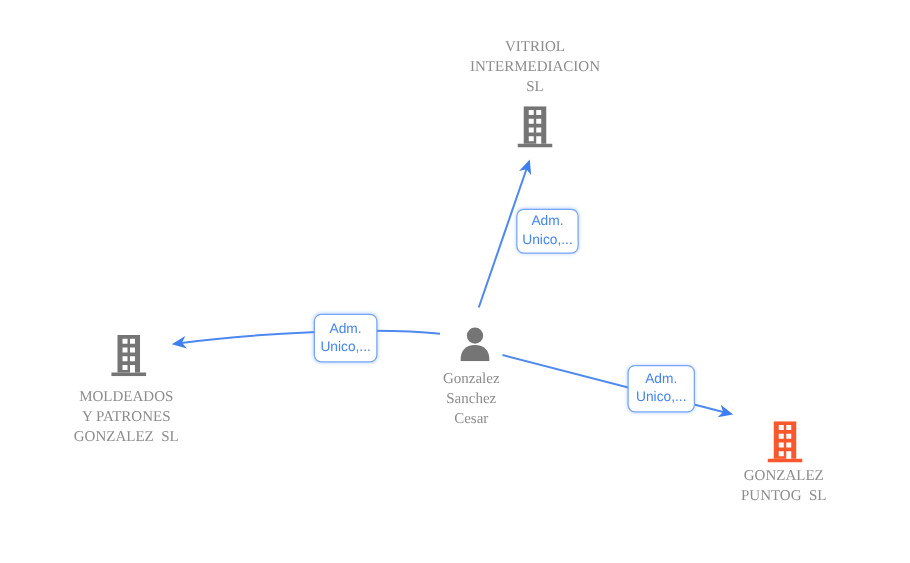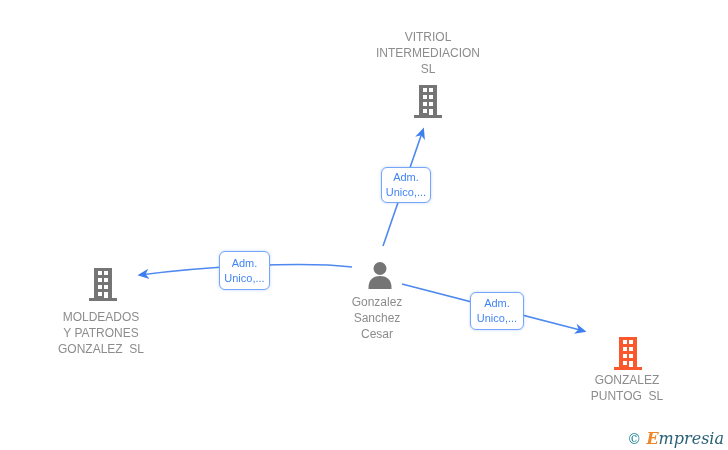--- a/index.html
+++ b/index.html
@@ -29,36 +29,38 @@
   .icon-orange{ color: #fa582c; }
   .node-label {
     position: absolute;
     width: 160px;
     text-align: center;
     white-space: pre-wrap;
     font-size: 12px;
     line-height: 16px;
     color: #8c8c8c;
     z-index: 2;
+    font-family: Liberation Serif, serif;
   }
   .edge-label {
     position: absolute;
     z-index: 3;
     background: #ffffff;
     border: 1.5px solid #76a6f5;
     border-radius: 6px;
     box-shadow: 0 0 3px rgba(66,133,244,0.35);
     color: #4285f4;
     font-size: 11px;
     line-height: 15px;
     text-align: center;
     white-space: pre-wrap;
     display: flex;
     align-items: center;
     justify-content: center;
+    margin-left: 32px;
   }
   .logo {
     position: absolute;
     right: 4px;
     bottom: 2px;
     z-index: 2;
     font-family: "DejaVu Serif", serif;
     font-style: italic;
     font-size: 16px;
     line-height: 18px;
@@ -154,18 +156,14 @@
 PUNTOG  SL</div>
   </div>
 
   <div class="edge-label" style="left:381px; top:167px; width:48px; height:34px;">Adm.
 Unico,...</div>
   <div class="edge-label" style="left:219px; top:251px; width:49px; height:37px;">Adm.
 Unico,...</div>
   <div class="edge-label" style="left:470px; top:292px; width:52px; height:36px;">Adm.
 Unico,...</div>
 
-  <div class="logo">
-    <span class="copy">©</span>
-    <span class="brand-e">E</span><span class="brand-rest">mpresia</span>
-  </div>
 
 </div>
 
 </body></html>

